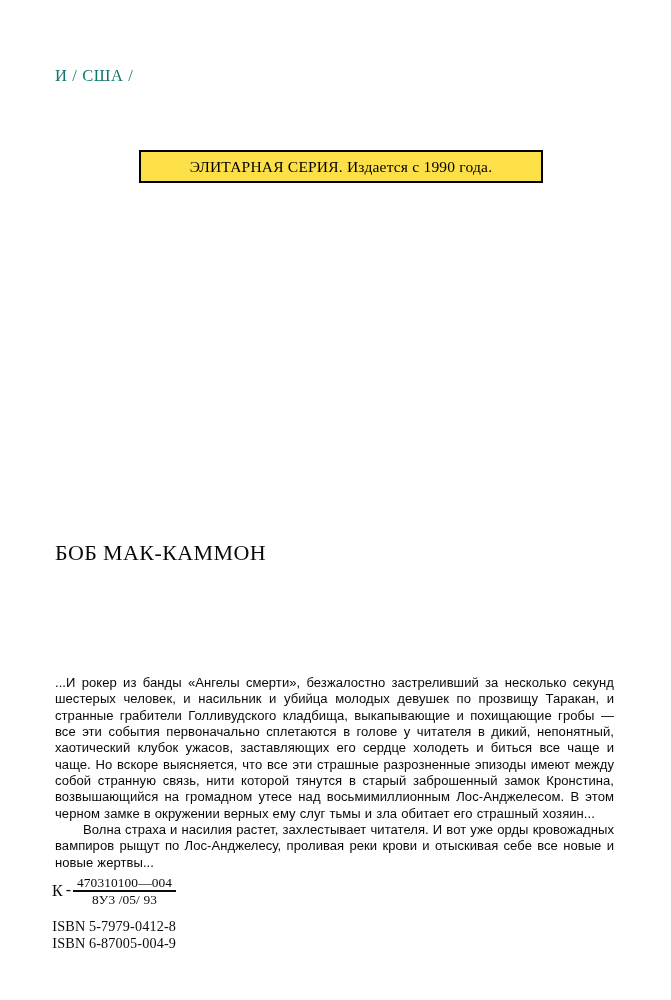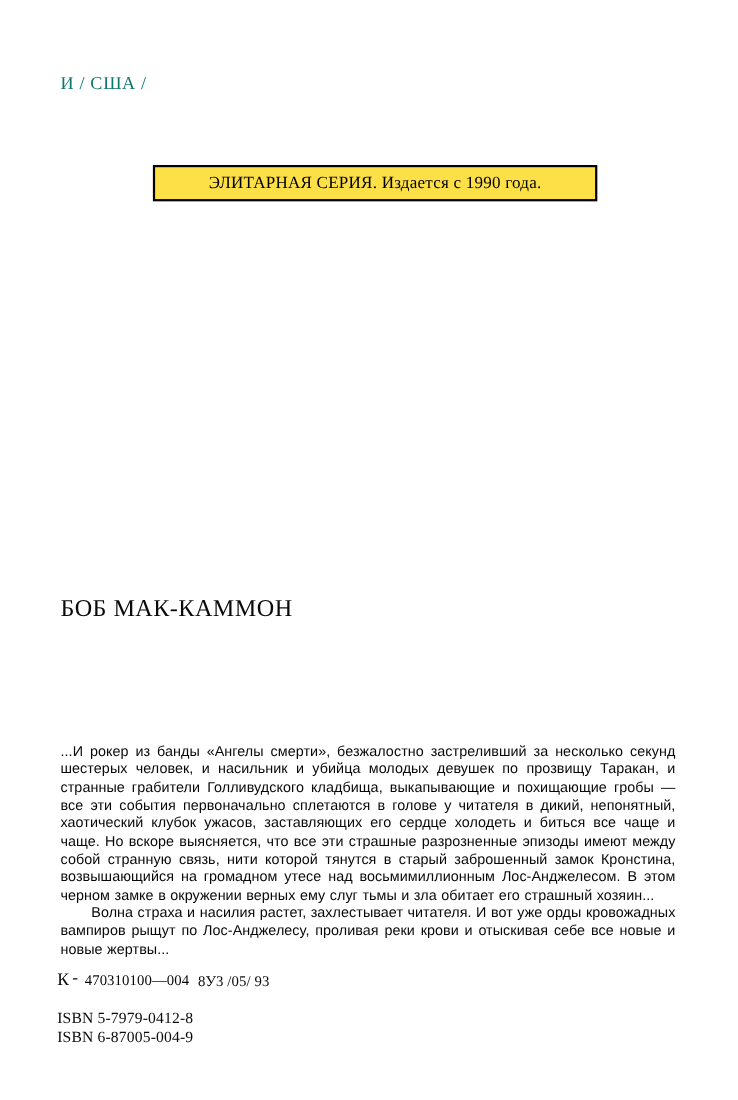--- a/index.html
+++ b/index.html
@@ -126,21 +126,21 @@
   }
   .cat-dash {
     font-size: 16px;
     padding-right: 2px;
     line-height: 1;
     position: relative;
     top: -1px;
   }
   .cat-fraction {
     display: inline-flex;
-    flex-direction: row;
+    flex-direction: column;
     align-items: center;
     line-height: 1;
   }
   .cat-num {
     font-size: 13.4px;
     letter-spacing: 0.1px;
     padding: 0 4px 1px 4px;
     white-space: nowrap;
   }
   .cat-rule {
@@ -156,20 +156,21 @@
   }
 
   .isbn-block {
     margin-top: 9px;
   }
   .isbn-line {
     font-size: 14.2px;
     line-height: 17px;
     letter-spacing: 0.15px;
     white-space: pre;
+    text-align: right;
   }
 </style>
 </head>
 <body>
 
 <div class="page">
 
   <div class="country-line">И / США /</div>
 
   <div class="series-box">

